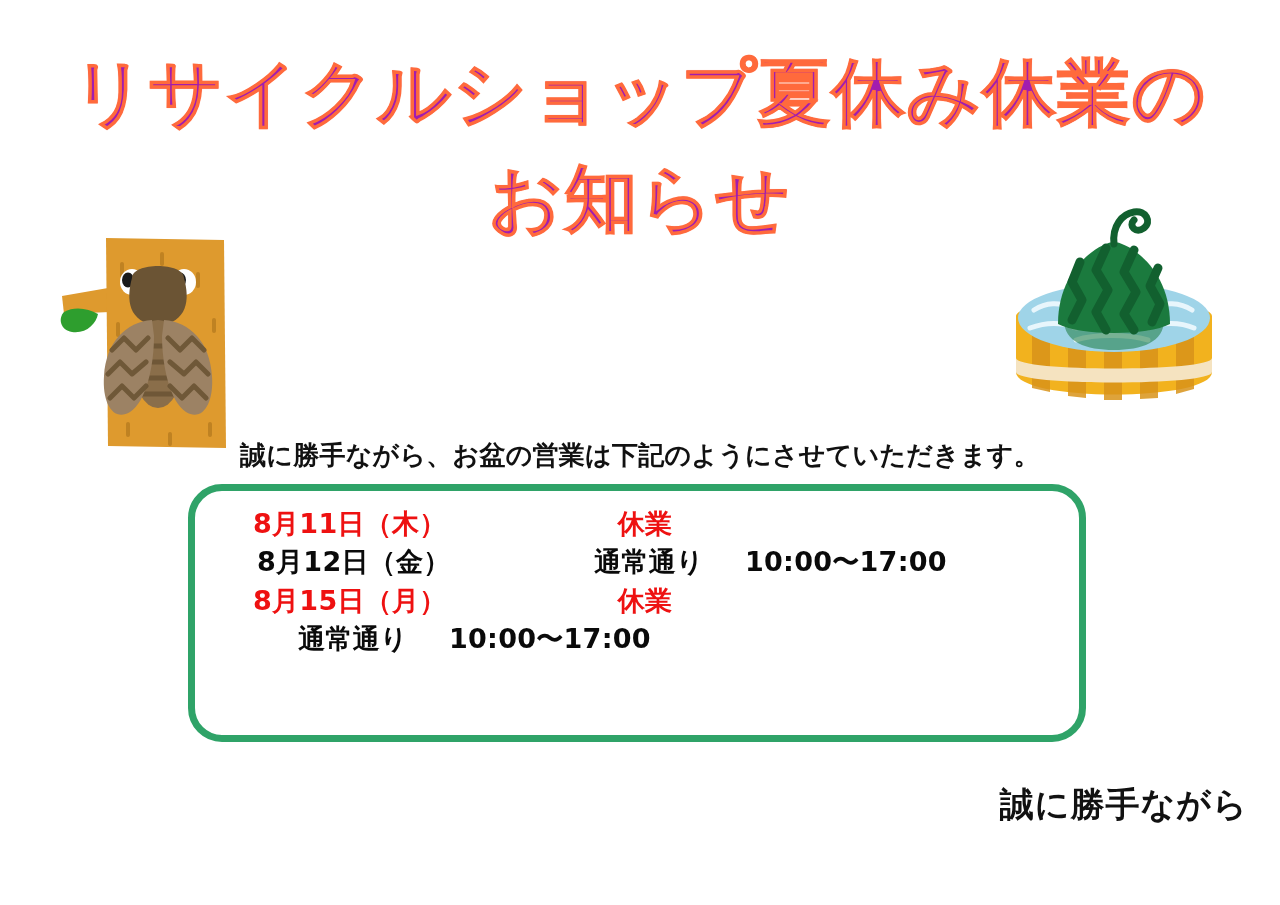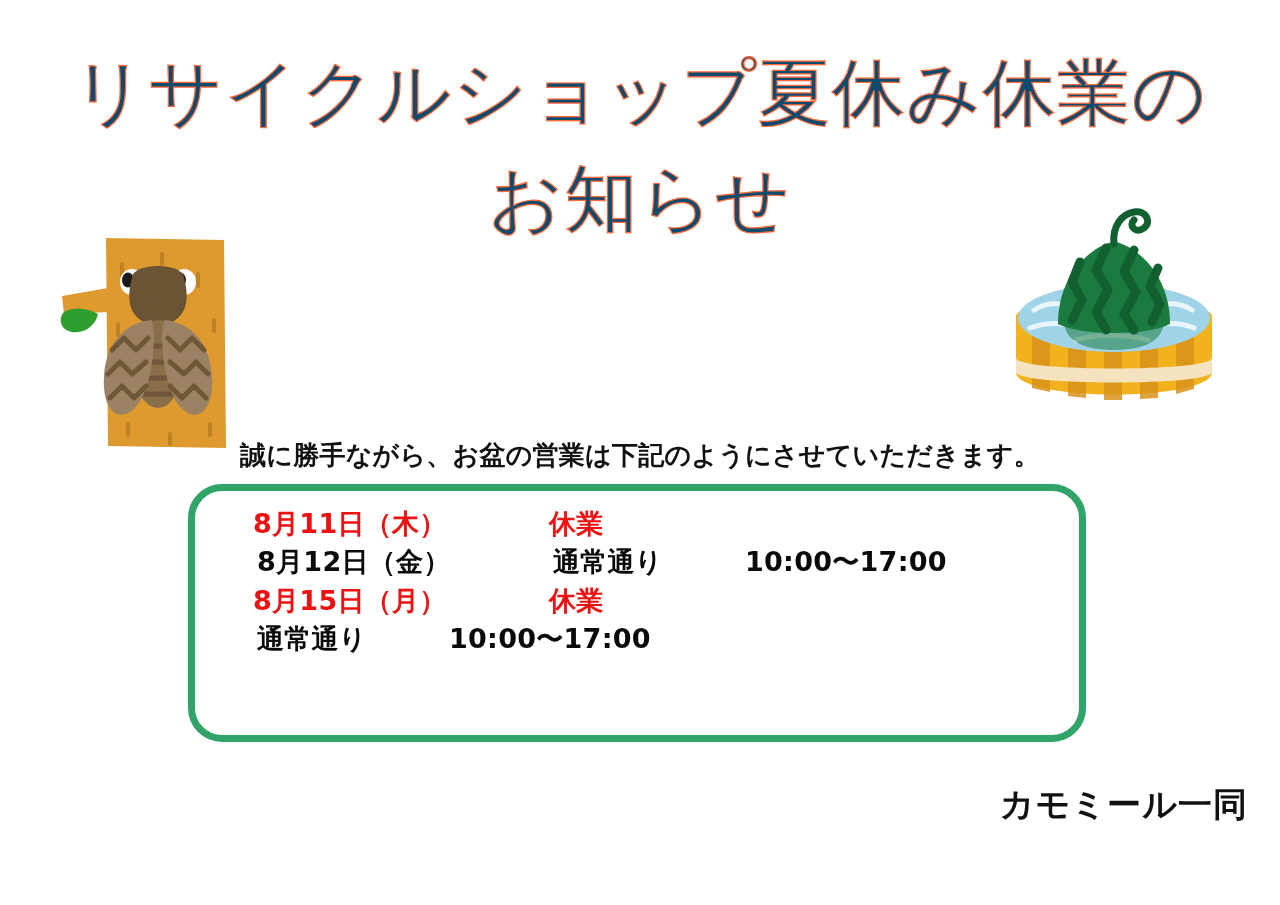--- a/index.html
+++ b/index.html
@@ -23,22 +23,22 @@
   
   .title-block {
     position: absolute;
     left: 0;
     top: 52px;
     width: 1280px;
     text-align: center;
   }
   .title-line {
     font-family: "DejaVu Sans", "Liberation Sans", sans-serif;
-    font-weight: 400;
-    color: #0c4a6e;
+    font-weight: 700;
+    color: #a21caf;
     letter-spacing: 0.02em;
     line-height: 1.12;
     white-space: nowrap;
     -webkit-text-stroke: 1.2px #FF6A3C;
     text-shadow: 0 0 1px #FF5A28;
   }
   .title-line-1 { font-size: 73px; }
   .title-line-2 { font-size: 73px; margin-top: 24px; }
 
   
@@ -81,21 +81,21 @@
     font-size: 27px;
     line-height: 1.42;
     letter-spacing: 0.01em;
     white-space: nowrap;
   }
   .schedule-row.closed  { color: #EE1111; }
   .schedule-row.open    { color: #0A0A0A; }
   .schedule-row.closed .col-date { margin-left: -4px; }
 
   .col-date   { display: inline-block; width: 296px; }
-  .col-status { display: inline-block; width: 192px; }
+  .col-status { display: inline-block; width: 192px; text-align: center; }
   .col-hours  { display: inline-block; }
 
   
   .signature {
     position: absolute;
     left: 0;
     top: 782px;
     width: 1248px;
     text-align: right;
     color: #111111;
@@ -231,15 +231,15 @@
           <span class="col-status">休業</span>
           <span class="col-hours"></span>
         </div>
         <div class="schedule-row open">
           <span class="col-status">通常通り</span>
           <span class="col-hours">10:00〜17:00</span>
         </div>
       </div>
   </div>
 
-  <div class="signature">カモミール一同</div>
+  <div class="signature">誠に勝手ながら</div>
 
 </div>
 
 </body></html>

